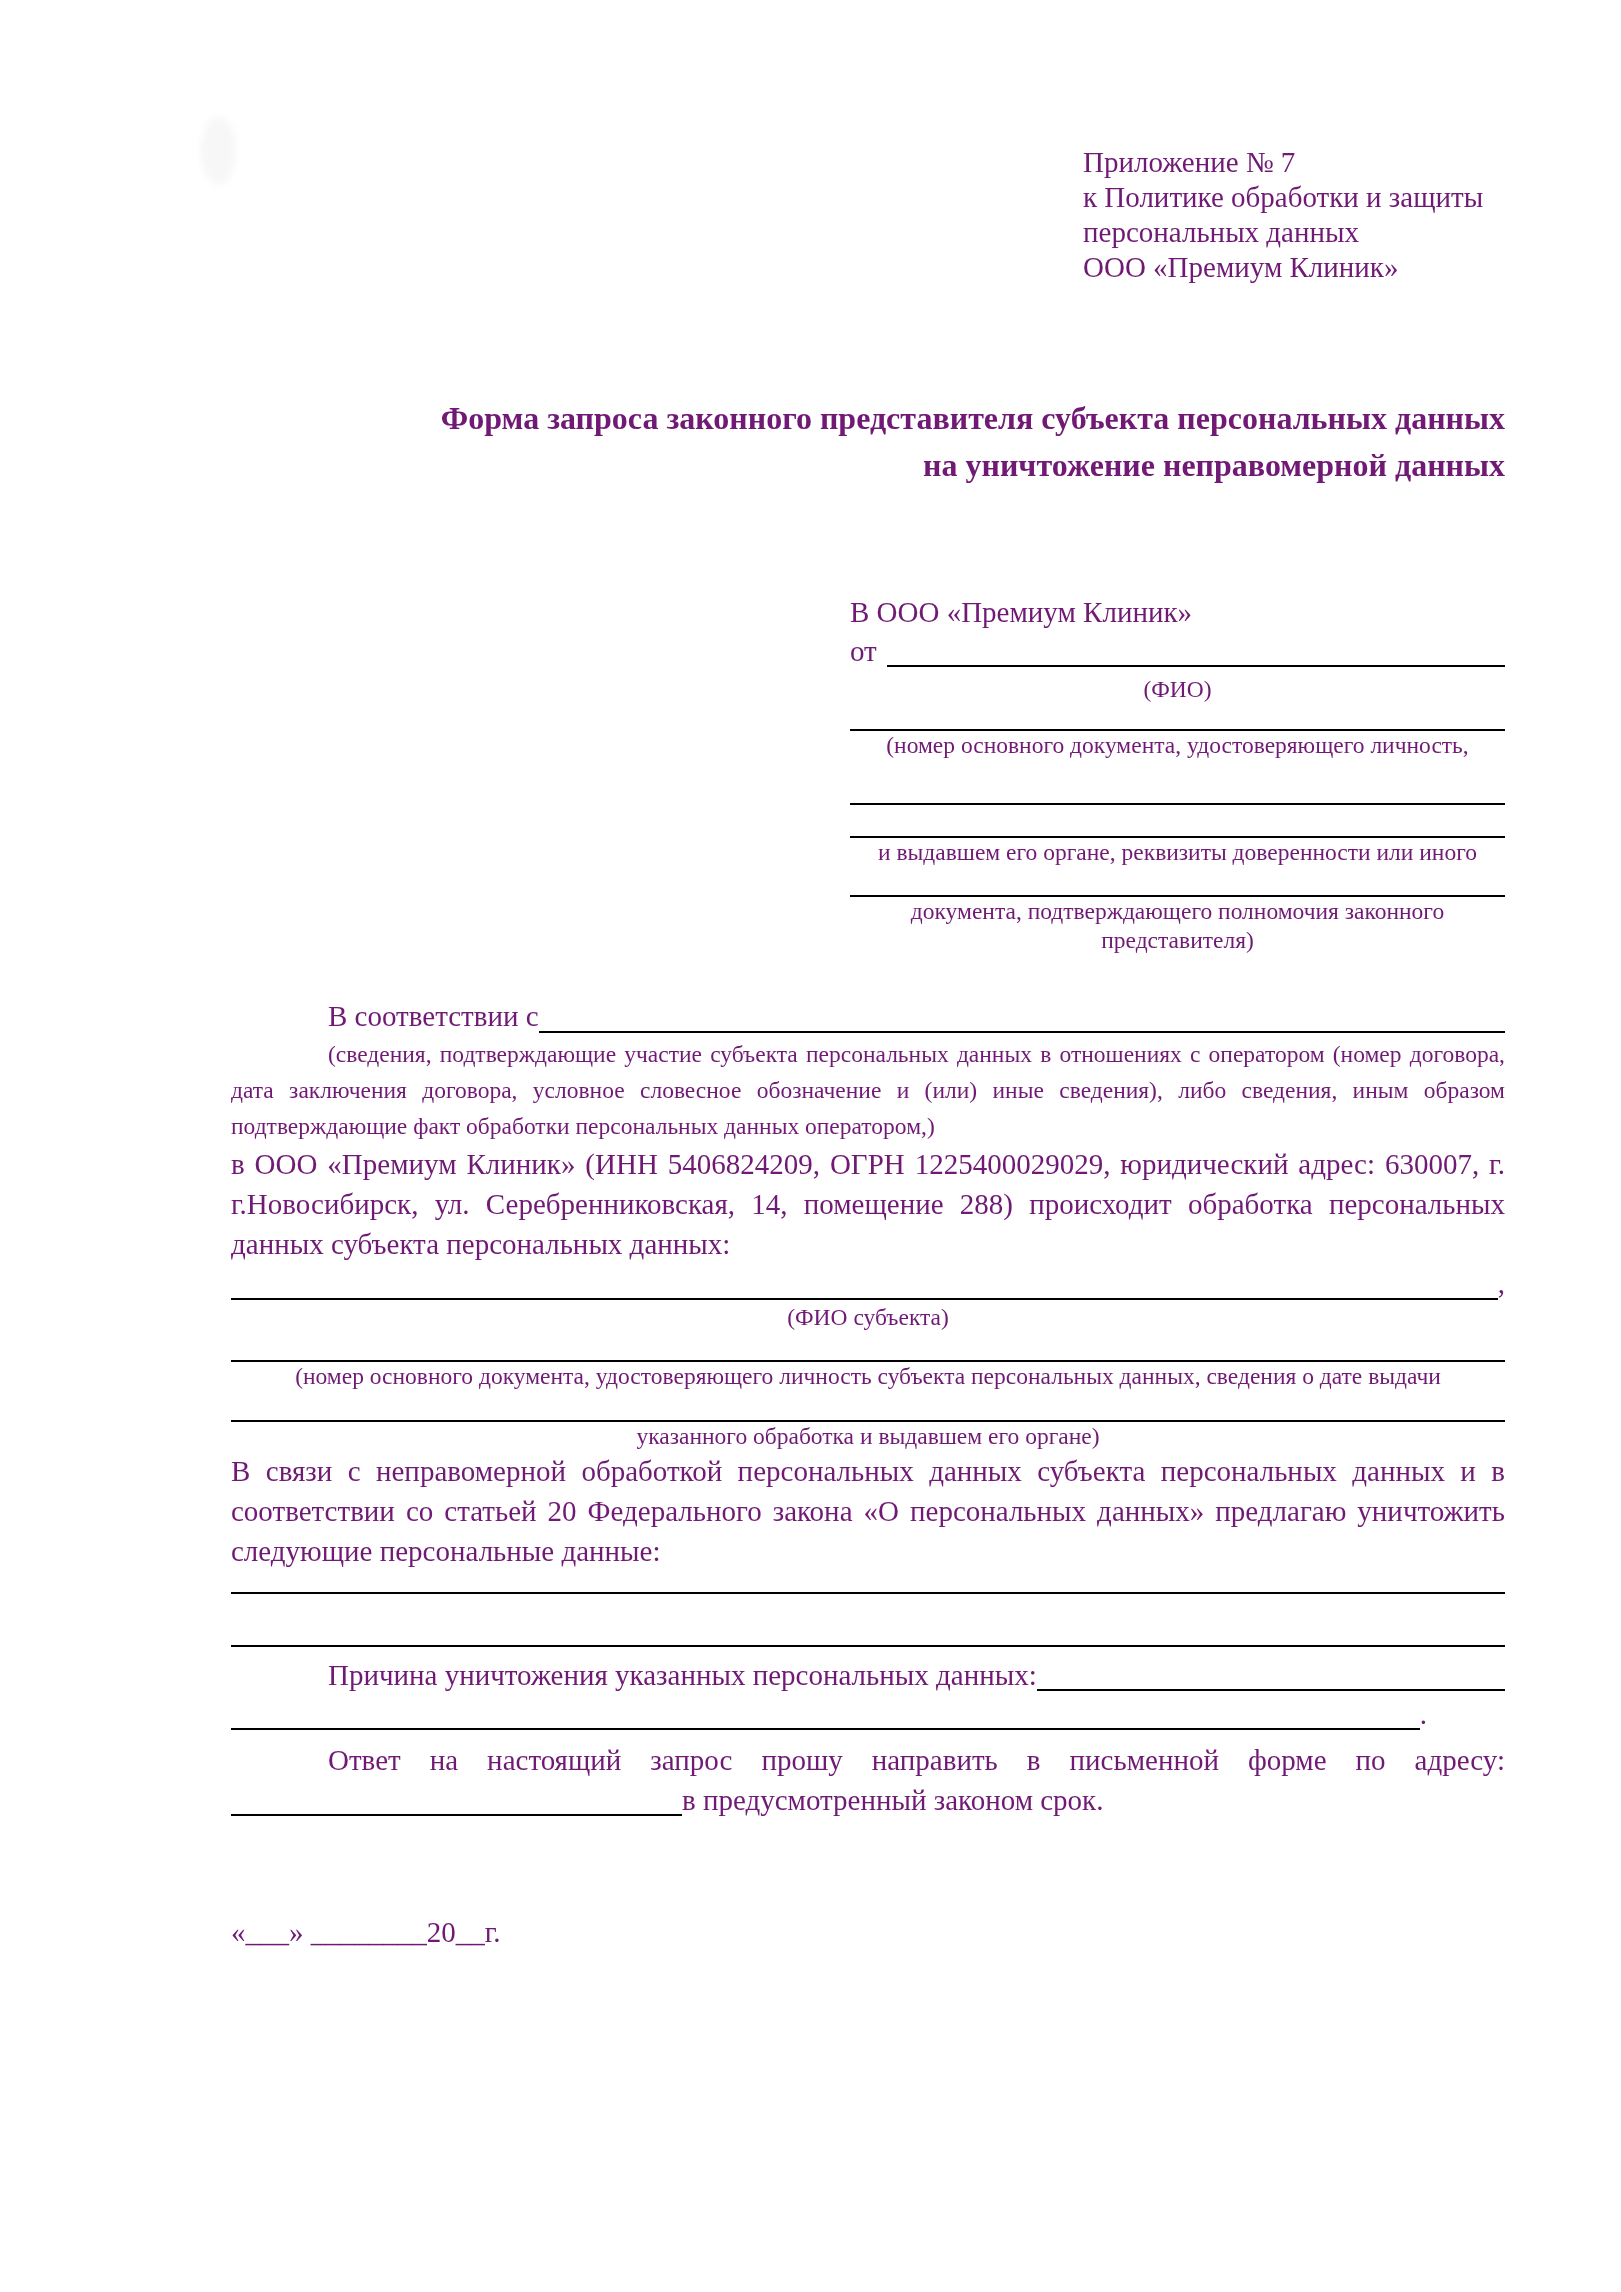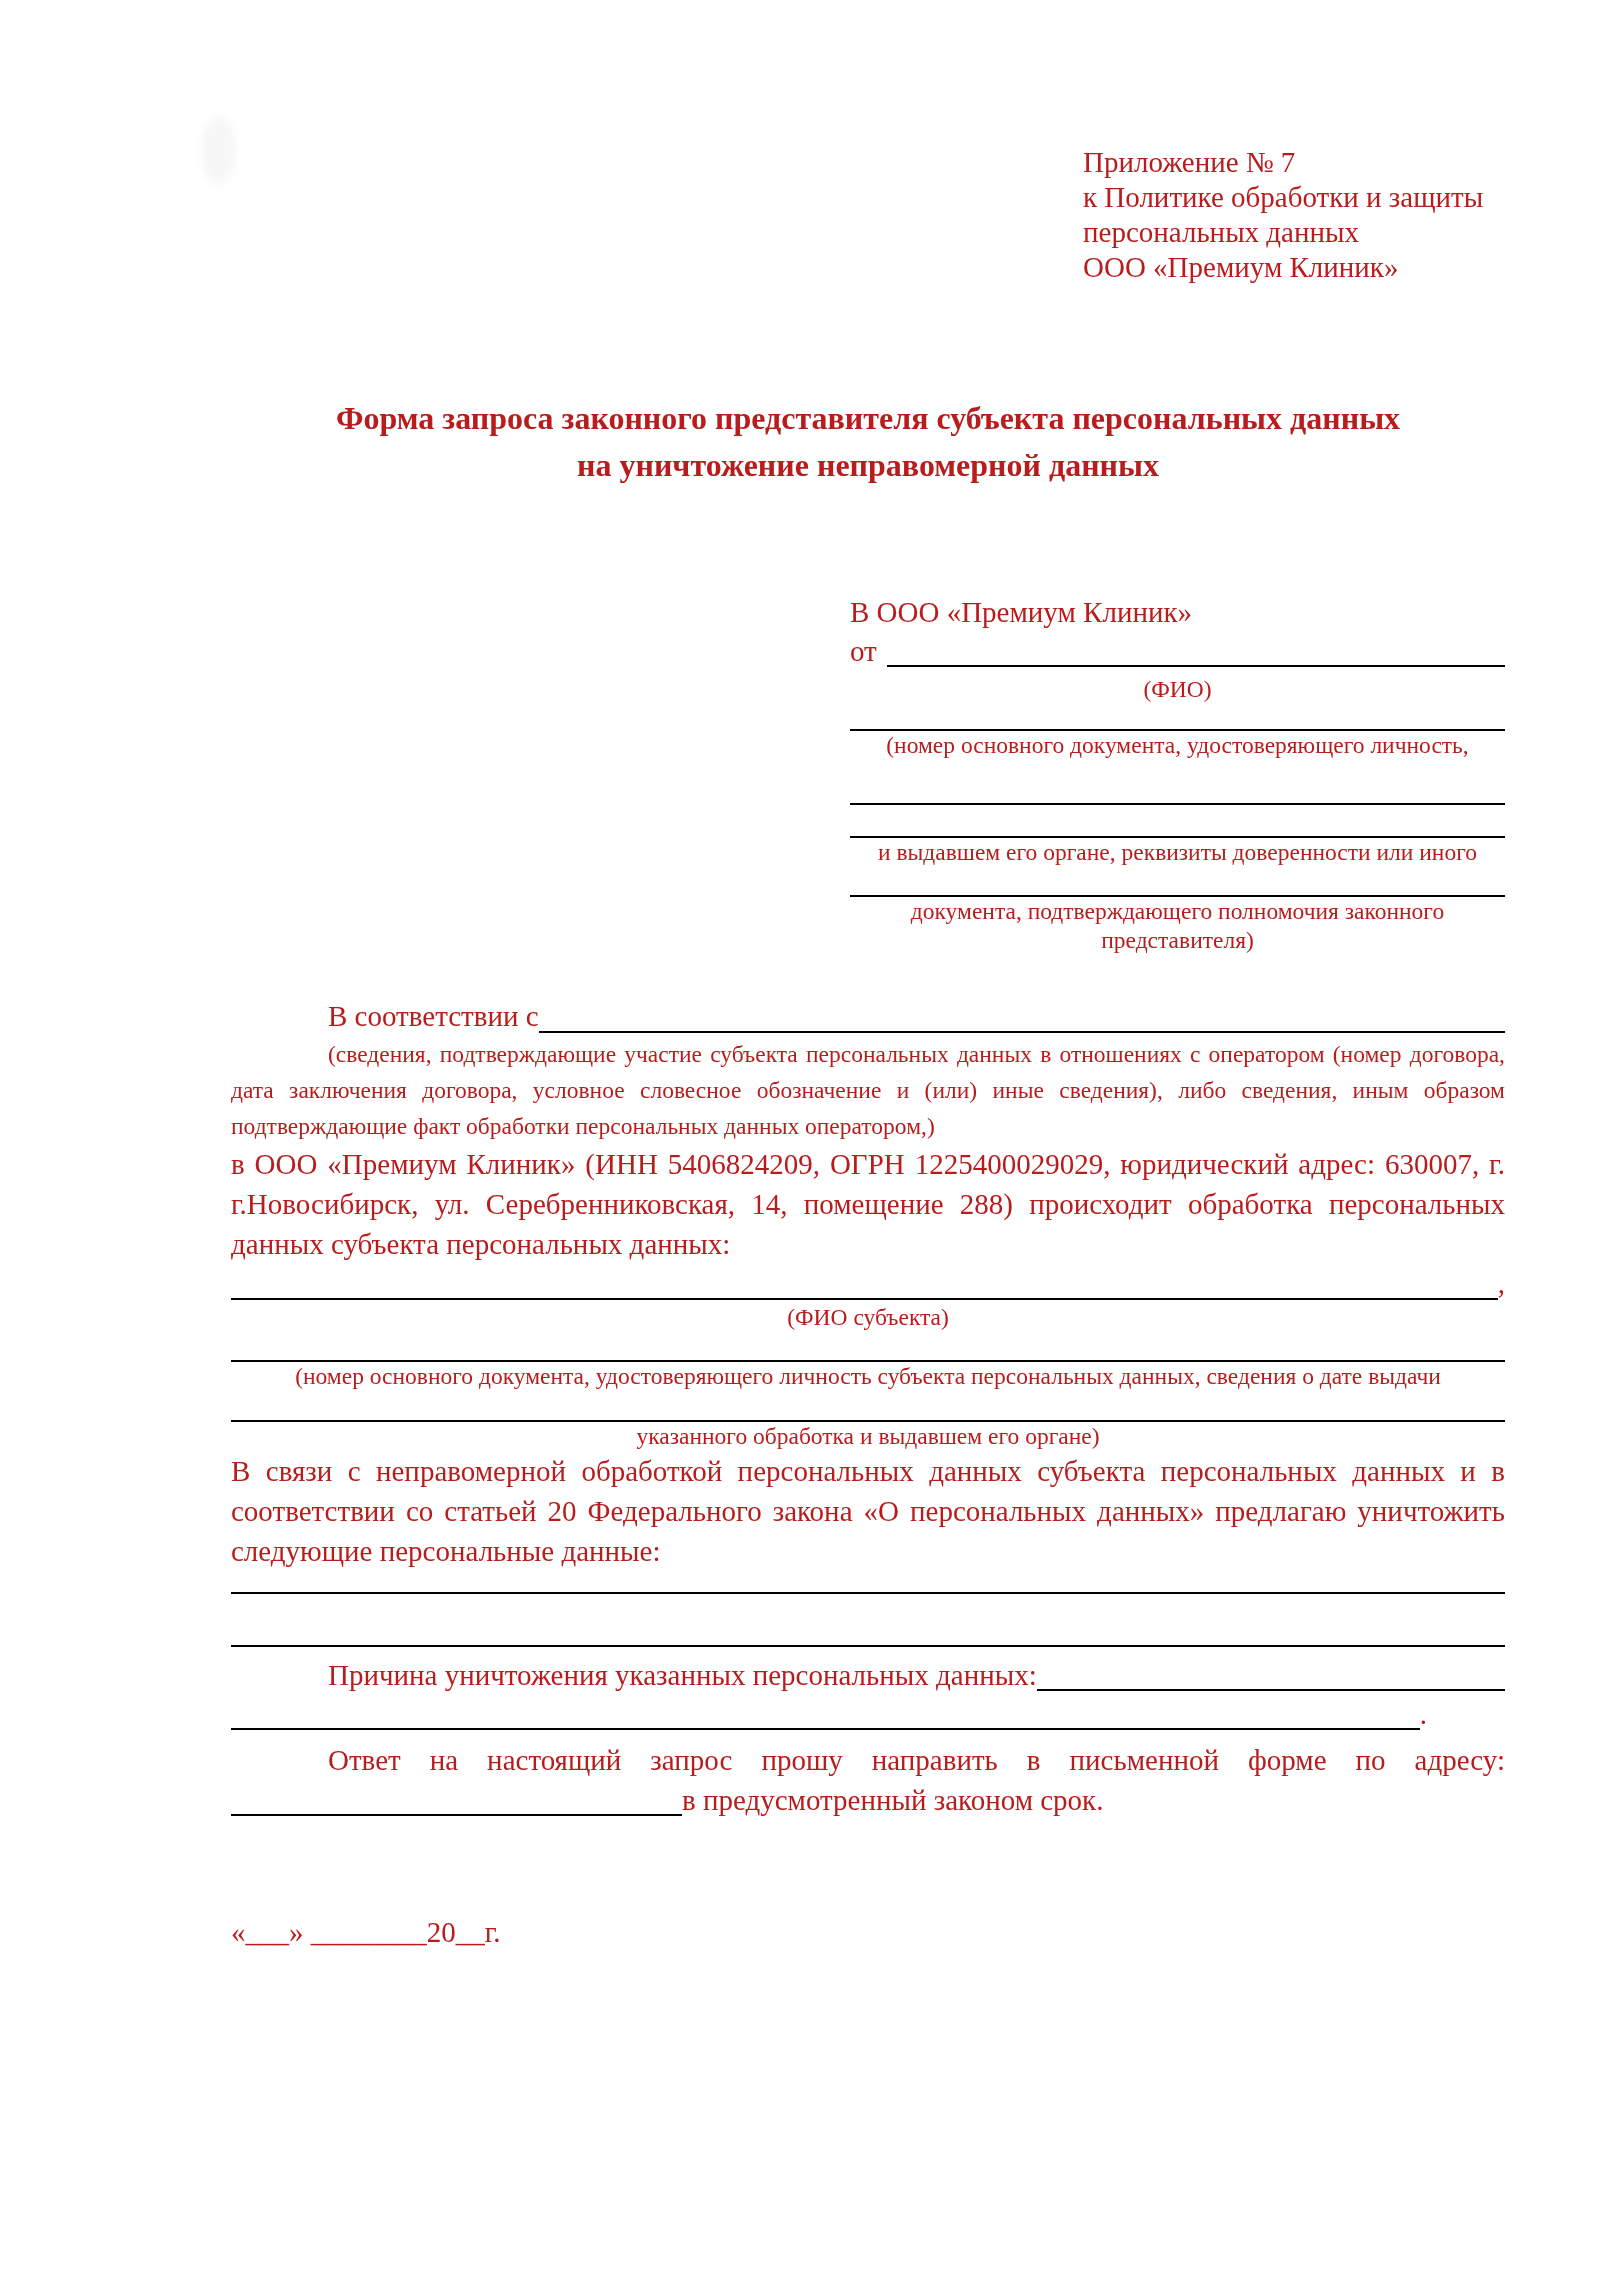--- a/index.html
+++ b/index.html
@@ -2,32 +2,32 @@
 <html lang="ru"><head>
 <meta charset="utf-8">
 <style>
   html,body{margin:0;padding:0;background:#ffffff;}
   .page{
     position:relative;
     width:1621px;height:2293px;
     box-sizing:border-box;
     padding:145px 116px 0 231px;
     background:#ffffff;
-    color:#b91c1c;
+    color:#701a75;
     font-family:"Liberation Serif","DejaVu Serif",serif;
     overflow:hidden;
   }
   .artifact{
     position:absolute;left:201px;top:116px;width:35px;height:69px;
     background:rgba(0,0,0,0.03);border-radius:50%;filter:blur(3.9px);
   }
   
   .hdr{margin-left:852px;font-size:29px;line-height:35px;text-align:left;}
   
-  .title{margin-top:110px;text-align:center;font-weight:bold;font-size:32px;line-height:47px;}
+  .title{margin-top:110px;text-align:right;font-weight:bold;font-size:32px;line-height:47px;}
   
   .addr{margin-top:104px;margin-left:619px;}
   .addr .to{font-size:29px;line-height:39px;}
   .row{display:flex;align-items:flex-end;font-size:29px;line-height:39px;}
   .row .lbl{white-space:nowrap;padding-right:9.8px;}
   .ul-fill{flex:1 1 auto;border-bottom:2.9px solid #000;margin-bottom:3.9px;}
   .ul-fixed{border-bottom:2.9px solid #000;margin-bottom:3.9px;}
   .caption{font-size:23.5px;line-height:29px;text-align:center;}
   .blank{border-bottom:2.9px solid #000;}
   

